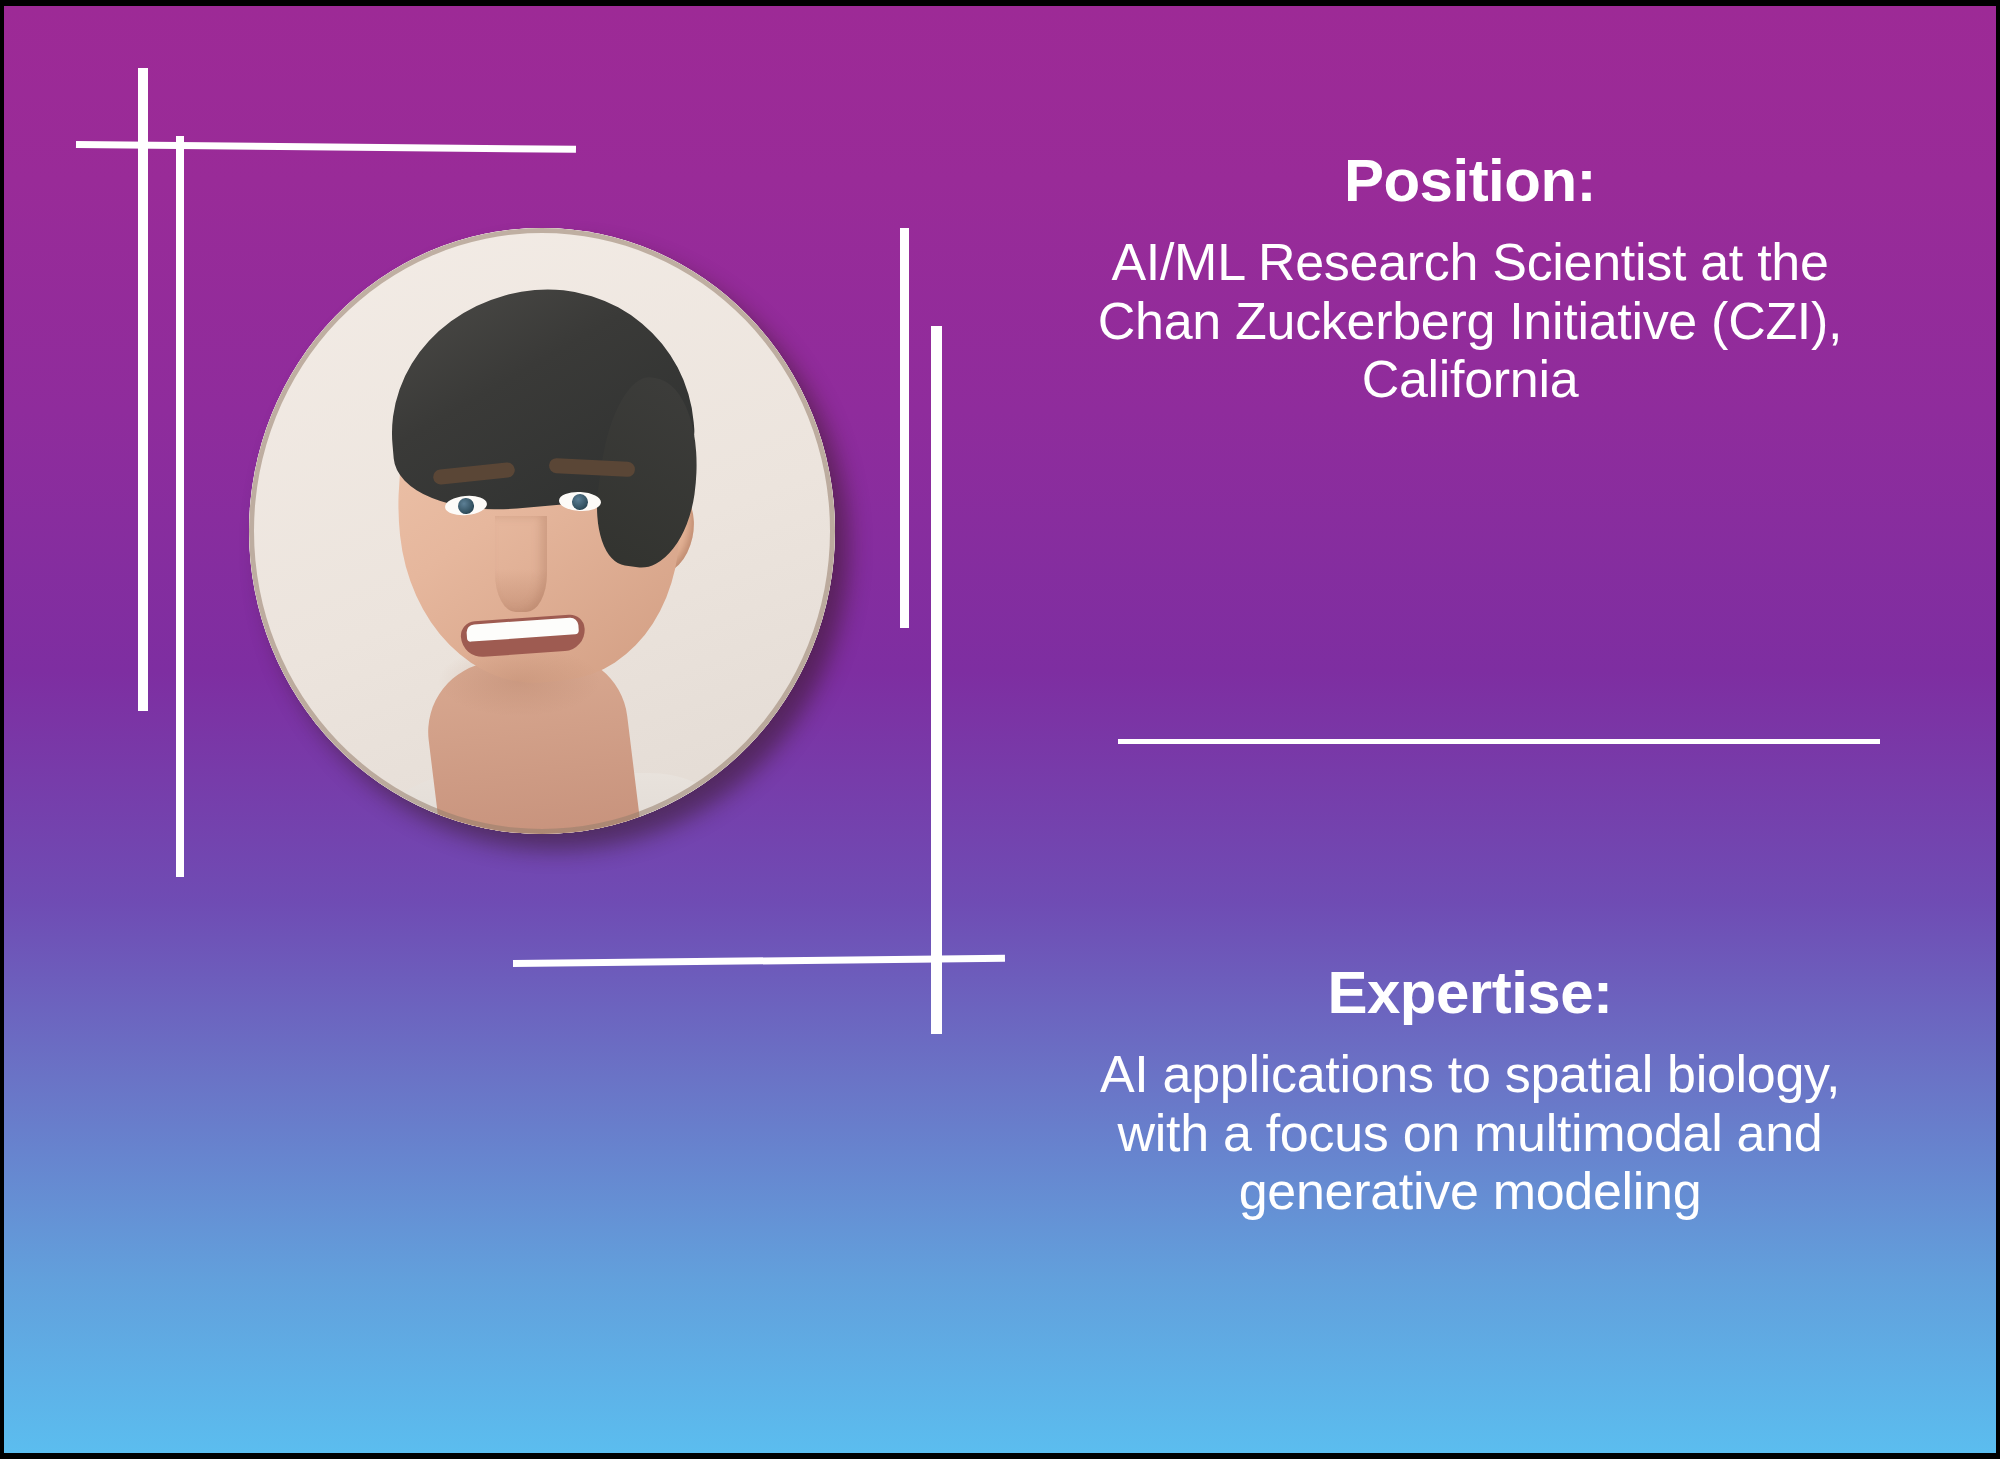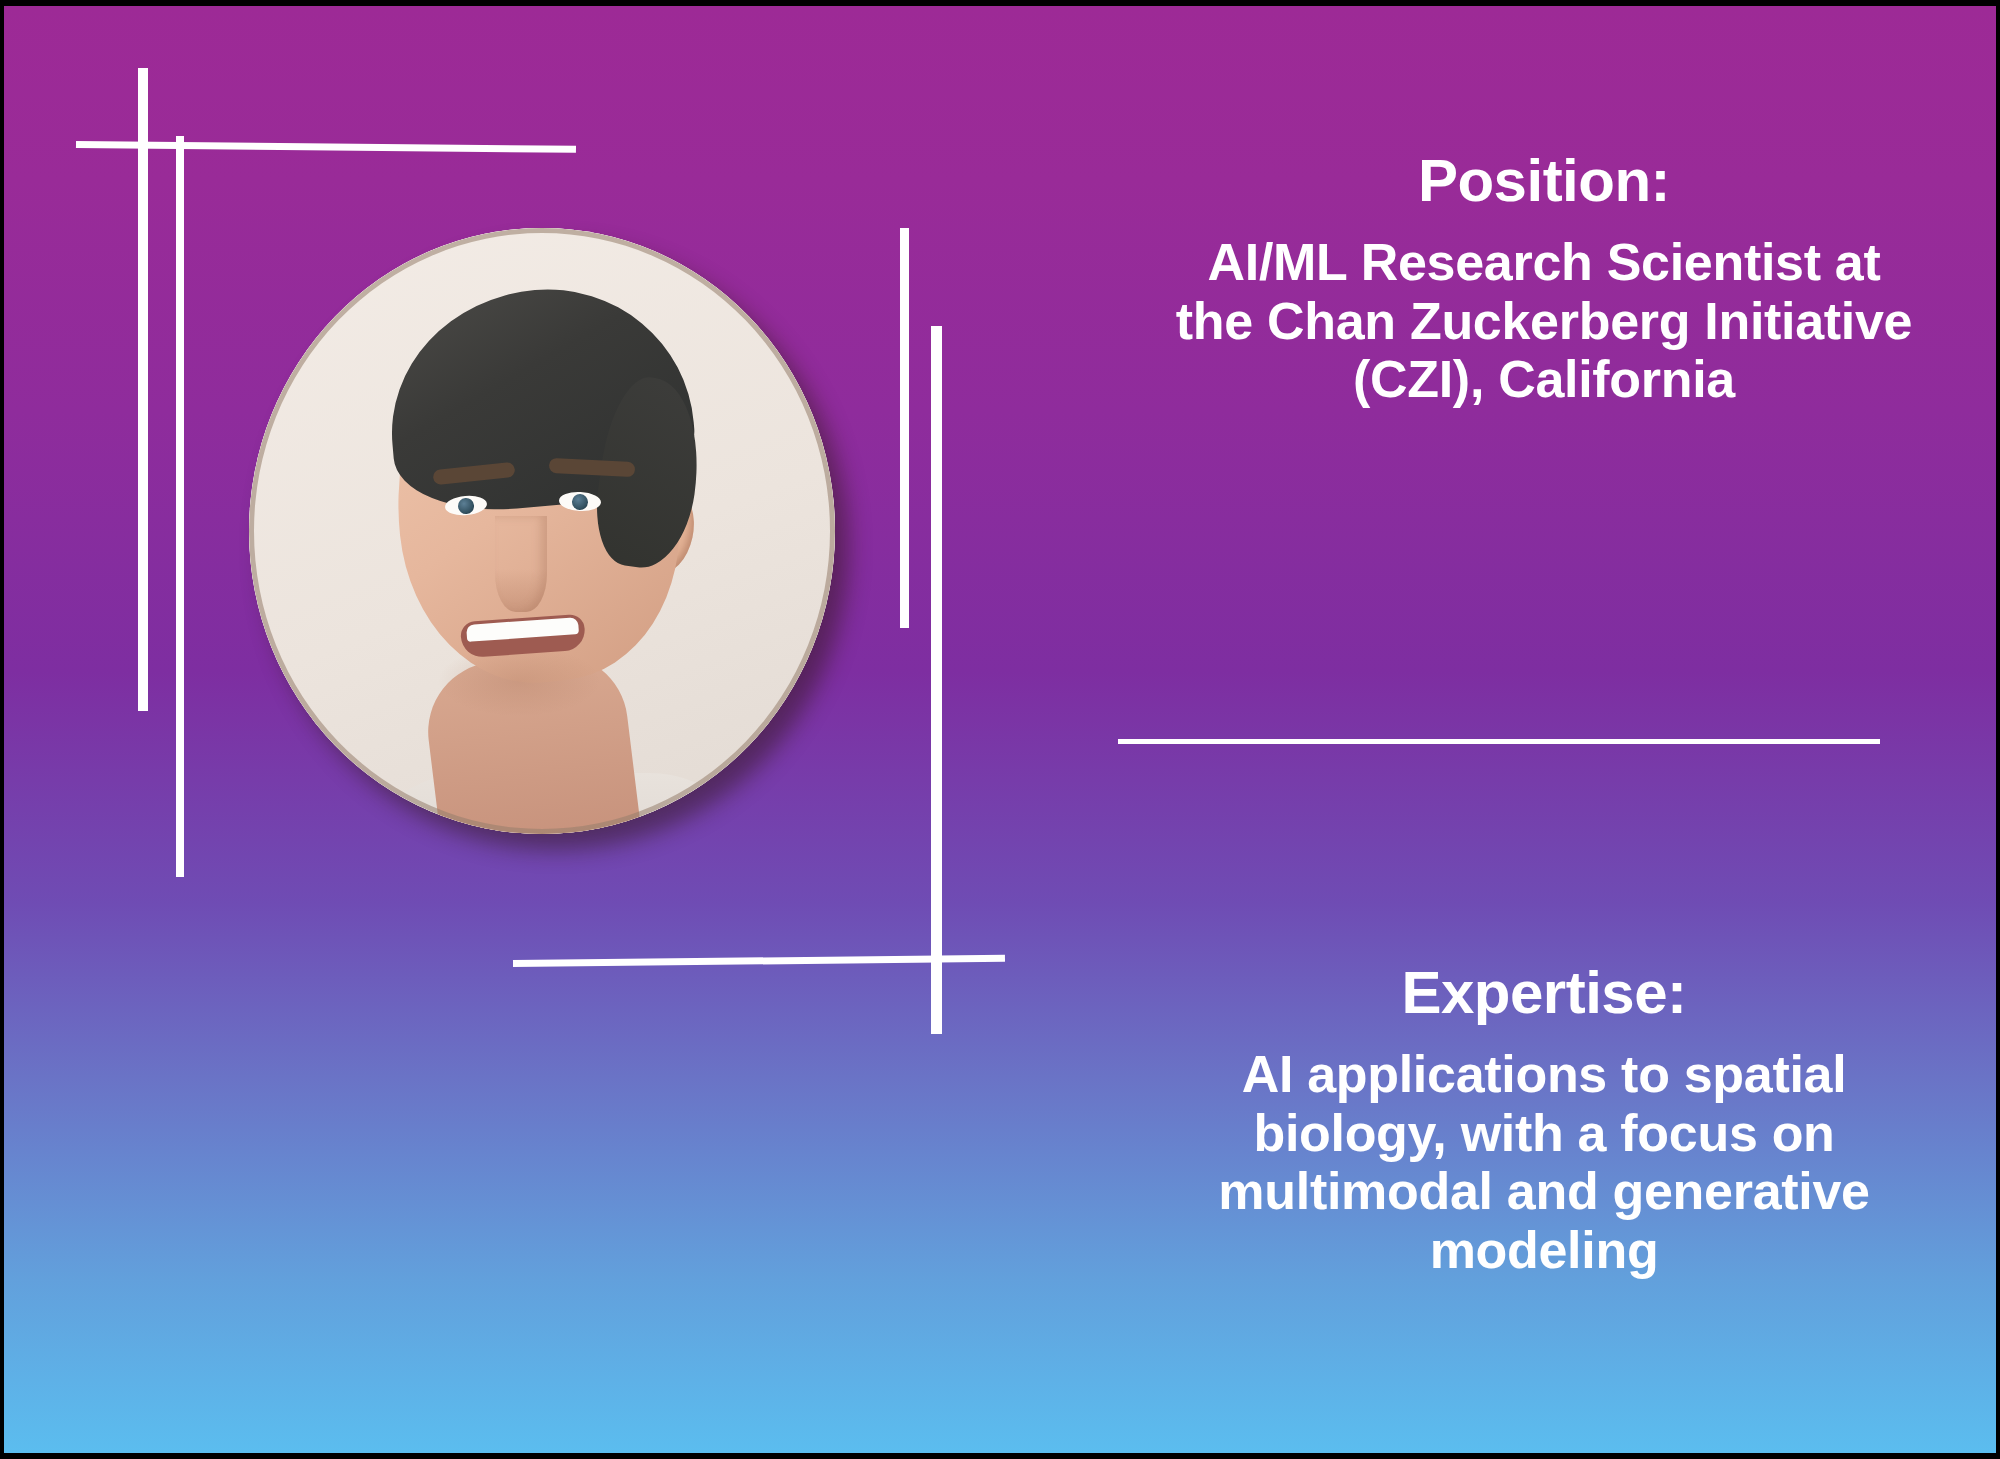--- a/index.html
+++ b/index.html
@@ -204,38 +204,38 @@
     text-align: center;
     color: #ffffff;
     font-size: 82px;
     font-weight: bold;
     line-height: 1.34;
     letter-spacing: -0.5px;
   }
 
   .right-col {
     position: absolute;
-    left: 1154px;
+    left: 1080px;
     width: 780px;
     text-align: center;
     color: #ffffff;
   }
   #position-block { top: 146px; }
   #expertise-block { top: 958px; }
 
   .block-heading {
     font-size: 60px;
     font-weight: bold;
     line-height: 1.18;
     margin: 0 0 8px 0;
     letter-spacing: -0.5px;
   }
   .block-body {
     font-size: 52px;
-    font-weight: bold;
+    font-weight: normal;
     line-height: 1.13;
     margin: 16px;
     letter-spacing: -0.3px;
   }
 </style>
 </head>
 <body>
 
 <div id="slide">
 

